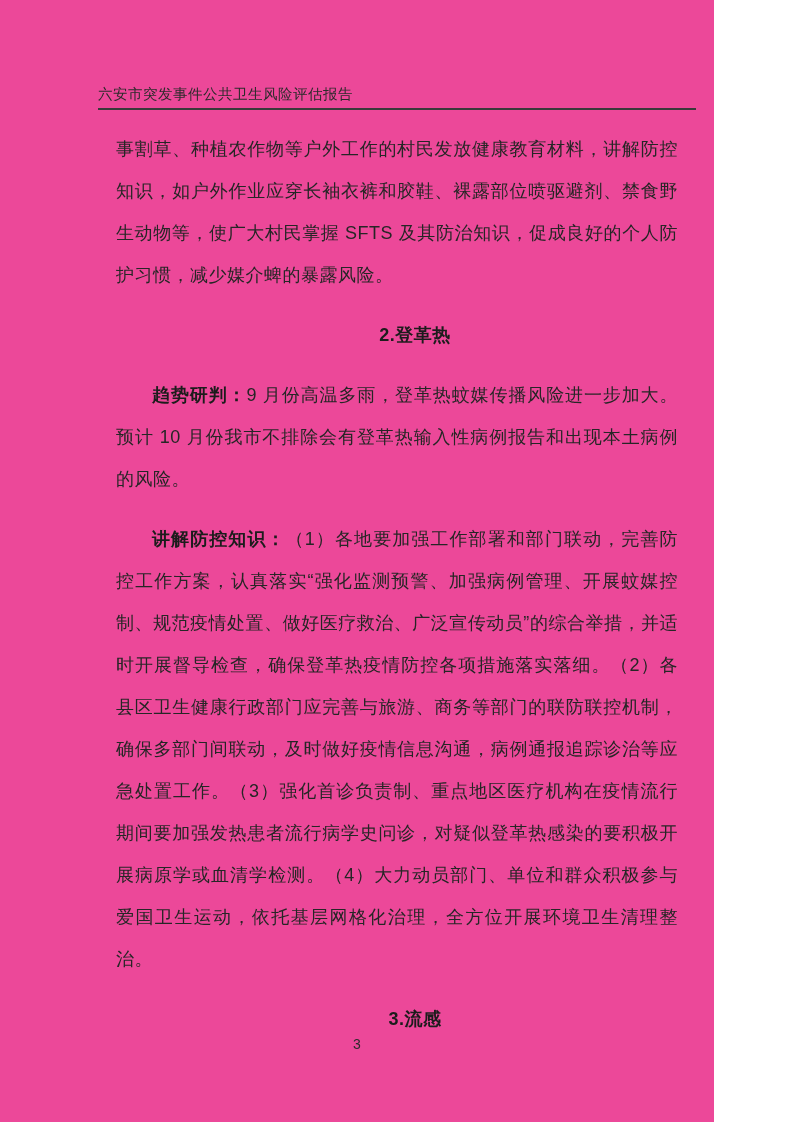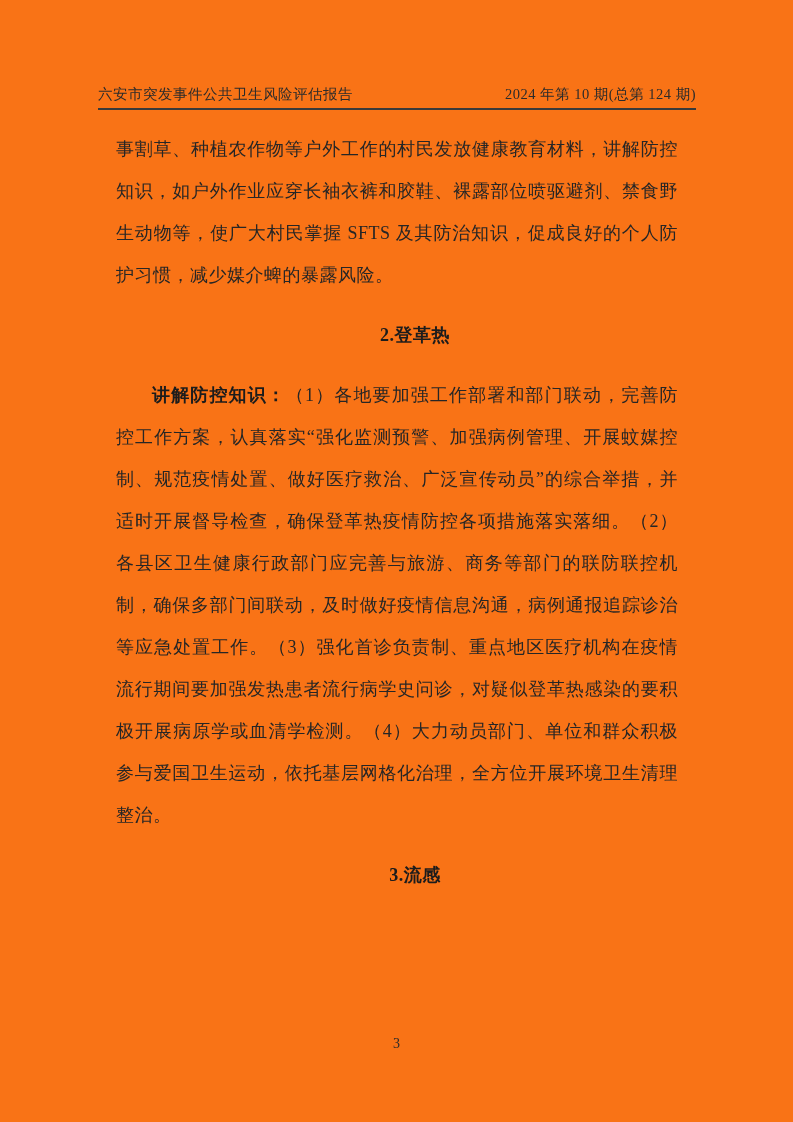--- a/index.html
+++ b/index.html
@@ -2,24 +2,24 @@
 <html><head>
 <meta charset="utf-8">
 <style>
   html, body {
     margin: 0;
     padding: 0;
     background: #ffffff;
   }
   .page {
     position: relative;
-    width: 793px;
+    width: 714px;
     height: 1122px;
-    background: #f97316;
-    font-family: Liberation Serif, serif;
+    background: #ec4899;
+    font-family: Liberation Sans, sans-serif;
     color: #212121;
     overflow: hidden;
     box-sizing: border-box;
   }
   .content-col {
     position: absolute;
     left: 98px;
     width: 598px;
     top: 84px;
   }
@@ -79,30 +79,32 @@
   }
 </style>
 </head>
 <body>
 
 <div class="page">
   <div class="content-col">
 
     <div class="doc-header">
       <span class="hdr-title">六安市突发事件公共卫生风险评估报告</span>
-      <span class="hdr-issue">2024 年第 10 期(总第 124 期)</span>
     </div>
 
     <div class="doc-body">
 
       <p>事割草、种植农作物等户外工作的村民发放健康教育材料，讲解防控知识，如户外作业应穿长袖衣裤和胶鞋、裸露部位喷驱避剂、禁食野生动物等，使广大村民掌握 SFTS 及其防治知识，促成良好的个人防护习惯，减少媒介蜱的暴露风险。</p>
 
       <h2>2.登革热</h2>
 
 
+      <p class="ind">
+        <span class="lead-label">趋势研判：</span><span>9 月份高温多雨，登革热蚊媒传播风险进一步加大。预计 10 月份我市不排除会有登革热输入性病例报告和出现本土病例的风险。</span>
+      </p>
 
       <p class="ind">
         <span class="lead-label">讲解防控知识：</span><span>（1）各地要加强工作部署和部门联动，完善防控工作方案，认真落实“强化监测预警、加强病例管理、开展蚊媒控制、规范疫情处置、做好医疗救治、广泛宣传动员”的综合举措，并适时开展督导检查，确保登革热疫情防控各项措施落实落细。（2）各县区卫生健康行政部门应完善与旅游、商务等部门的联防联控机制，确保多部门间联动，及时做好疫情信息沟通，病例通报追踪诊治等应急处置工作。（3）强化首诊负责制、重点地区医疗机构在疫情流行期间要加强发热患者流行病学史问诊，对疑似登革热感染的要积极开展病原学或血清学检测。（4）大力动员部门、单位和群众积极参与爱国卫生运动，依托基层网格化治理，全方位开展环境卫生清理整治。</span>
       </p>
 
       <h2>3.流感</h2>
 
     </div>
   </div>
 

